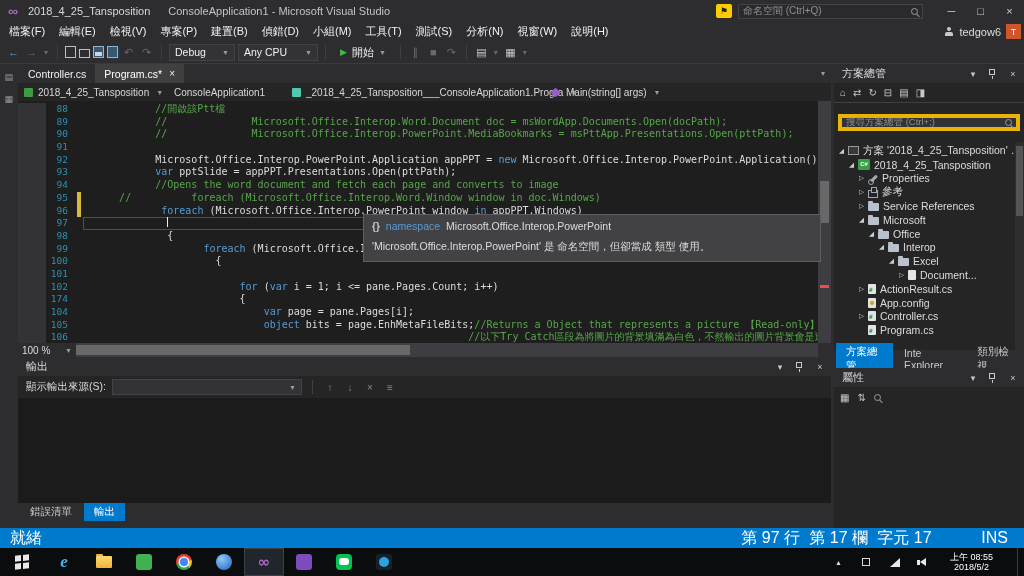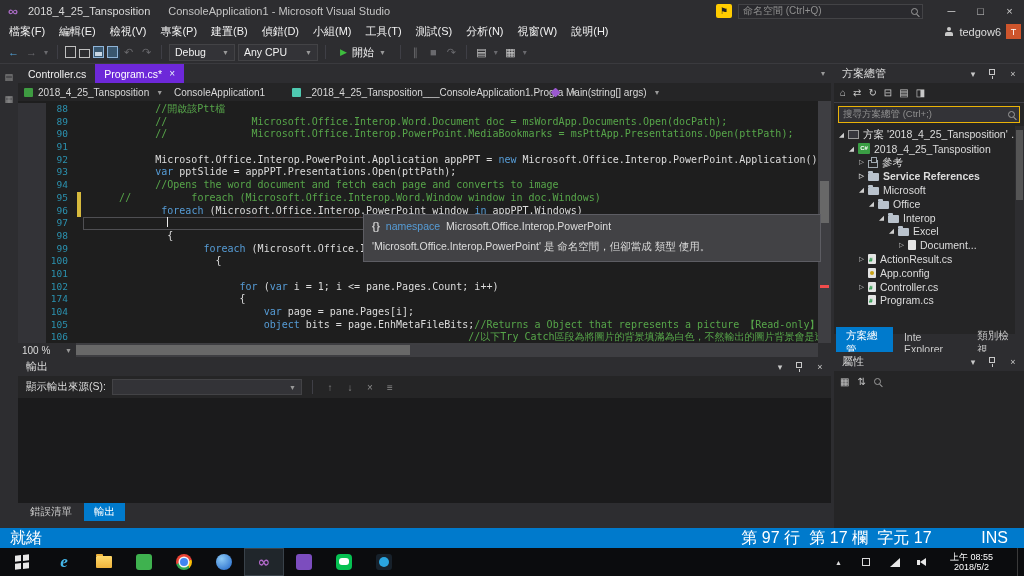--- a/index.html
+++ b/index.html
@@ -43,21 +43,21 @@
 .dd.cfg{width:66px}.dd.plat{width:80px}
 .ddar{margin-left:auto;font-size:7px;color:#999}
 .start{display:flex;align-items:center;gap:5px;padding:0 7px;color:#F1F1F1}
 .play{color:#3EBE3E;font-size:9px}
 
 .main{flex:1;display:flex;min-height:0}
 .left-strip{width:18px;display:flex;flex-direction:column;align-items:center;padding-top:8px;gap:12px;color:#9A9A9A;font-size:9px;flex:none}
 .center{flex:1;display:flex;flex-direction:column;min-width:0}
 .doc-tabs{height:19px;display:flex;align-items:stretch;padding-left:1px;font-size:10.5px;flex:none}
 .dtab{display:flex;align-items:center;padding:0 9px;color:#F1F1F1;gap:7px}
-.dtab.active{background:#6d28d9;color:#fff}
+.dtab.active{background:#404040;color:#fff}
 .tclose{font-size:10px;color:#E8F3FB}
 .tab-chevron{margin-left:auto;align-self:center;color:#9A9A9A;font-size:8px;padding:0 6px}
 .navbar{height:18px;background:#252526;display:flex;align-items:center;font-size:10px;color:#D8D8D8;padding-left:6px;flex:none;white-space:nowrap;overflow:hidden}
 .nseg{display:flex;align-items:center;gap:5px;flex:none}
 .nseg.s1{width:150px}.nseg.s2{width:118px}.nseg.s3{width:258px}
 .nico{width:9px;height:9px;border-radius:1px;flex:none}
 .nico.proj{background:#3E9B41}
 .nico.cls{background:#4EC9B0}
 .nico.meth{background:#9B59D0;transform:rotate(45deg);width:7px;height:7px;margin:0 2px}
 .nav-dd{font-size:7px;color:#9A9A9A;margin-left:2px}
@@ -98,21 +98,21 @@
 .dd.osrc{width:190px;height:16px}
 .oic{color:#8A8A8A;font-size:10px;width:14px;text-align:center}
 .out-body{flex:1;background:#1B1B1C}
 .btabs{height:18px;display:flex;align-items:center;padding-left:2px;gap:2px;flex:none}
 .btab{padding:2px 10px;color:#C8C8C8;font-size:10.5px}
 .btab.active{background:#007ACC;color:#fff}
 .center-fill{height:7px;flex:none}
 
 .right-panel{width:193px;border-left:3px solid #2D2D30;background:#252526;display:flex;flex-direction:column;flex:none}
 .se-tools{height:20px;display:flex;align-items:center;gap:7px;padding:0 6px;color:#C8C8C8;font-size:10px;border-bottom:1px solid #3F3F46}
-.se-search{height:17px;margin:3px 4px;background:#333337;border:1px solid #eab308;display:flex;align-items:center;padding:0 4px;gap:4px}
+.se-search{height:17px;margin:11px 4px;background:#333337;border:4px solid #eab308;display:flex;align-items:center;padding:0 4px;gap:4px}
 .se-ph{flex:1;font-size:9.5px;color:#8F8F8F;white-space:nowrap;overflow:hidden}
 .se-tree{height:208px;position:relative;overflow:hidden;padding-top:2px}
 .trow{display:flex;align-items:center;height:13.8px;font-size:10.5px;white-space:nowrap;overflow:hidden}
 .arr{width:9px;font-size:6.5px;color:#CFCFCF;text-align:center;flex:none}
 .tic{flex:none;margin:0 4px 0 2px}
 .tlb{color:#DCDCDC;overflow:hidden;text-overflow:ellipsis}
 .se-scroll{position:absolute;right:0;top:0;bottom:0;width:9px;background:#2D2D30}
 .se-thumb{position:absolute;left:1px;right:1px;top:4px;height:70px;background:#555}
 .setabs{height:18px;background:#2D2D30;display:flex;align-items:center;padding-left:2px;gap:1px;flex:none}
 .props-tools{height:20px;display:flex;align-items:center;gap:8px;padding:0 6px;color:#C8C8C8;font-size:10px}
@@ -491,24 +491,29 @@
             <span class="tic i-solution"></span>
             <span class="tlb">方案 '2018_4_25_Tansposition' (1 專案)</span>
           </div>
           <div class="trow" style="padding-left: 13px;">
             <span class="arr">◢</span>
             <span class="tic i-csproj"></span>
             <span class="tlb">2018_4_25_Tansposition</span>
           </div>
           <div class="trow" style="padding-left: 23px;">
             <span class="arr">▷</span>
+            <span class="tic i-properties"></span>
+            <span class="tlb">Properties</span>
+          </div>
+          <div class="trow" style="padding-left: 23px;">
+            <span class="arr">▷</span>
             <span class="tic i-references"></span>
             <span class="tlb">參考</span>
           </div>
-          <div class="trow" style="padding-left: 23px; font-weight: bold;">
+          <div class="trow" style="padding-left: 23px;">
             <span class="arr">▷</span>
             <span class="tic i-folder"></span>
             <span class="tlb">Service References</span>
           </div>
           <div class="trow" style="padding-left: 23px;">
             <span class="arr">◢</span>
             <span class="tic i-folder"></span>
             <span class="tlb">Microsoft</span>
           </div>
           <div class="trow" style="padding-left: 33px;">

